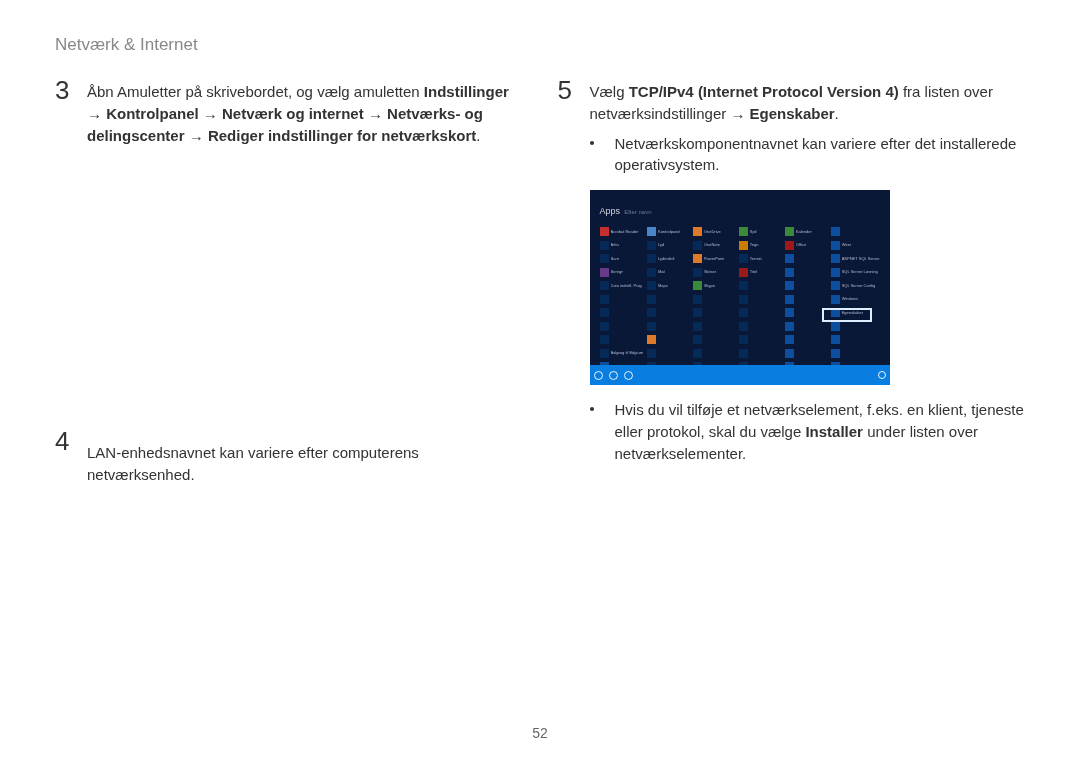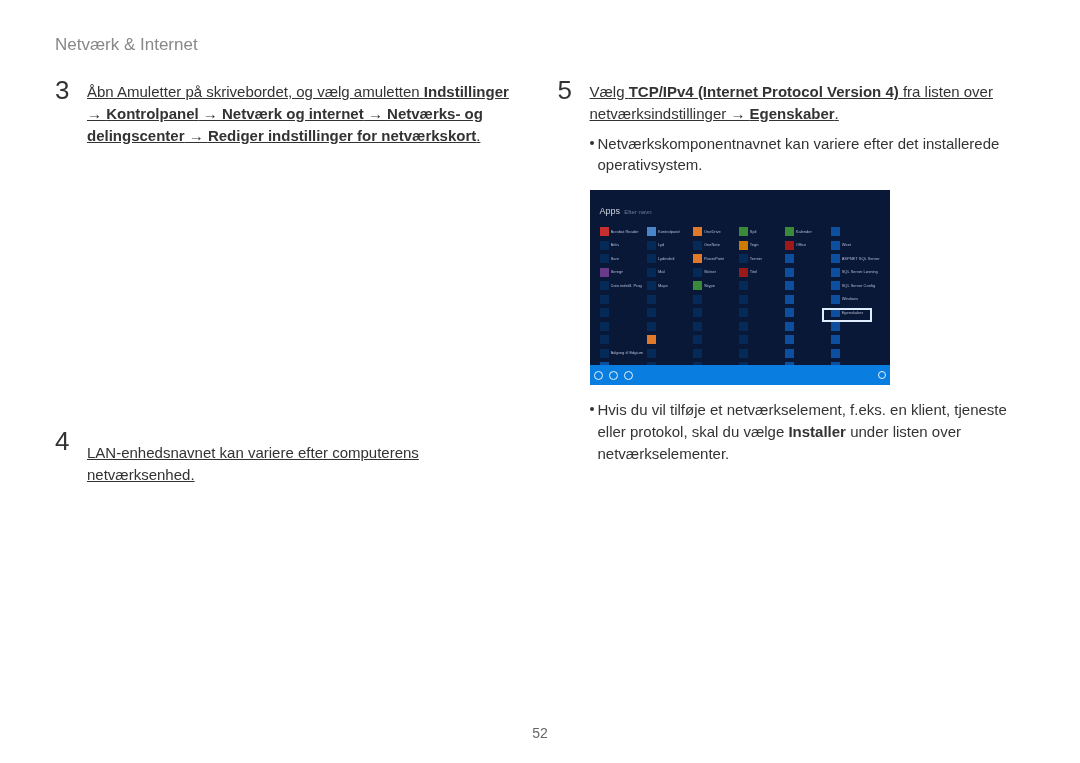--- a/index.html
+++ b/index.html
@@ -44,28 +44,28 @@
       min-width: 20px;
       flex-shrink: 0;
     }
     .step-body {
       flex: 1;
       font-size: 15px;
       line-height: 1.45;
       color: #333;
       padding-top: 4px;
     }
-    .step-body p { margin-bottom: 6px; text-decoration: underline; }
+    .step-body p { margin-bottom: 6px; }
     .sub-block {
       margin-top: 10px;
     }
     .bullet {
       display: flex;
       align-items: flex-start;
-      gap: 4px;
+      gap: 21px;
       margin: 8px 0 8px 0;
     }
     .bullet-dot {
       width: 4px;
       height: 4px;
       background: #333;
       border-radius: 50%;
       margin-top: 8px;
       flex-shrink: 0;
     }

